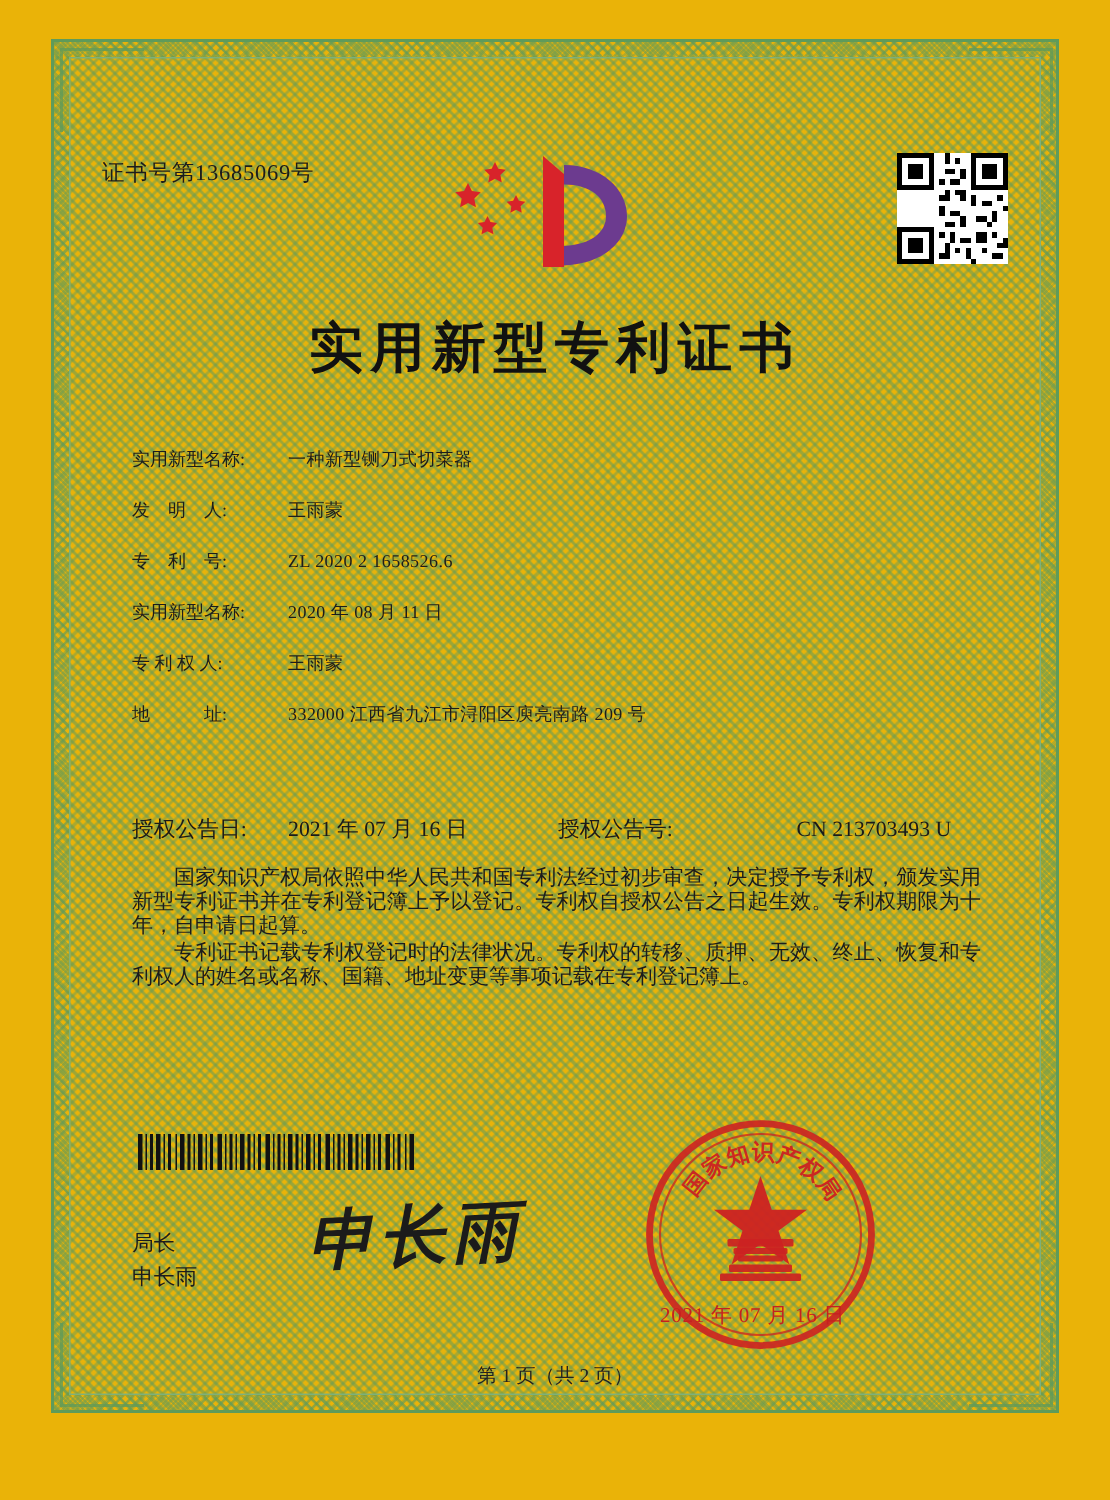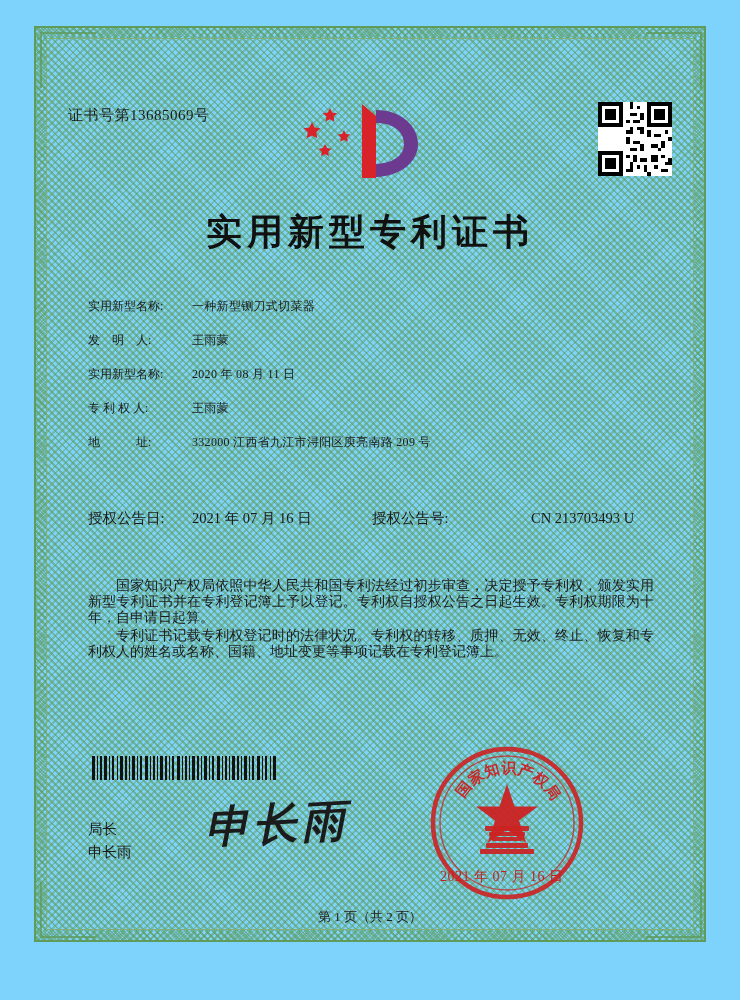--- a/index.html
+++ b/index.html
@@ -14,21 +14,21 @@
     color: #1a1a1a;
     position: relative;
     overflow: hidden;
   }
 
   .page {
     position: absolute;
     left: 0; top: 0;
     width: 740px;
     height: 1000px;
-    background: #7dd3fc;
+    background: #eab308;
   }
 
   
   .border-outer {
     position: absolute;
     left: 34px;
     top: 26px;
     width: 672px;
     height: 916px;
     border: 2px solid #5f9b5a;
@@ -337,20 +337,24 @@
   <div class="fields">
     <div class="field">
       <span class="lab">实用新型名称:</span>
       <span class="val">一种新型铡刀式切菜器</span>
     </div>
     <div class="field">
       <span class="lab">发　明　人:</span>
       <span class="val">王雨蒙</span>
     </div>
     <div class="field">
+      <span class="lab">专　利　号:</span>
+      <span class="val">ZL 2020 2 1658526.6</span>
+    </div>
+    <div class="field">
       <span class="lab">实用新型名称:</span>
       <span class="val">2020 年 08 月 11 日</span>
     </div>
     <div class="field">
       <span class="lab">专 利 权 人:</span>
       <span class="val">王雨蒙</span>
     </div>
     <div class="field">
       <span class="lab">地　　　址:</span>
       <span class="val">332000 江西省九江市浔阳区庾亮南路 209 号</span>

